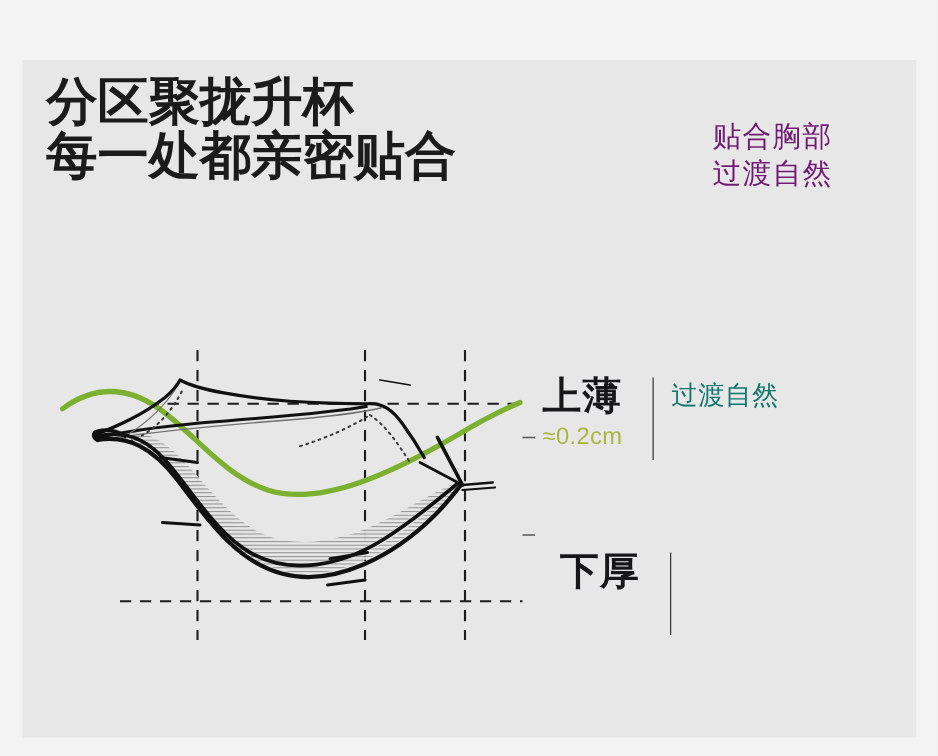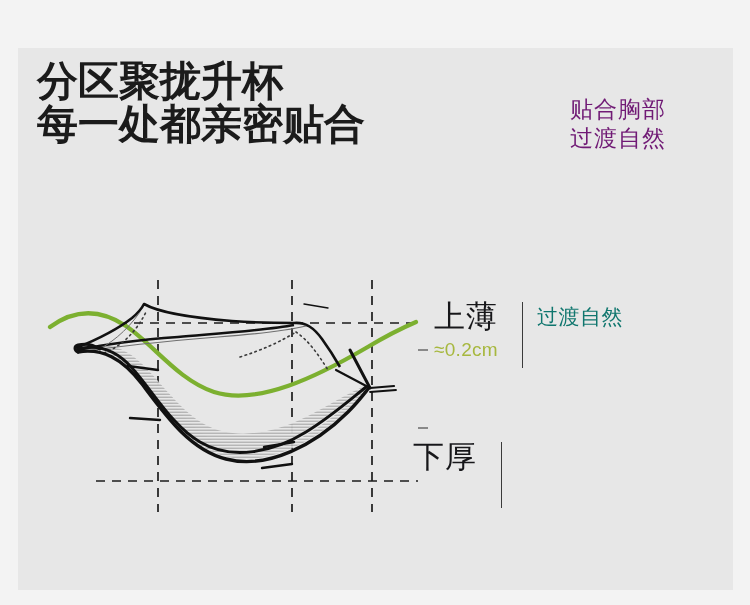--- a/index.html
+++ b/index.html
@@ -71,30 +71,30 @@
   }
   #diagram svg { display: block; }
 
   
   .spec {
     position: absolute;
     display: flex;
     align-items: flex-start;
   }
   #spec-top { left: 434px; top: 300px; }
-  #spec-bottom { left: 413px; top: 440px; }
+  #spec-bottom { left: 448px; top: 440px; }
 
   .spec-left {
     width: 88px;
     text-align: left;
     padding-right: 0px;
   }
   .spec-title {
     font-size: 31px;
-    font-weight: normal;
+    font-weight: bold;
     color: #17171a;
     line-height: 1.1;
     letter-spacing: 1px;
     white-space: nowrap;
   }
   .spec-value {
     font-size: 19px;
     color: #a7b83f;
     line-height: 1.35;
     margin-top: 3px;

